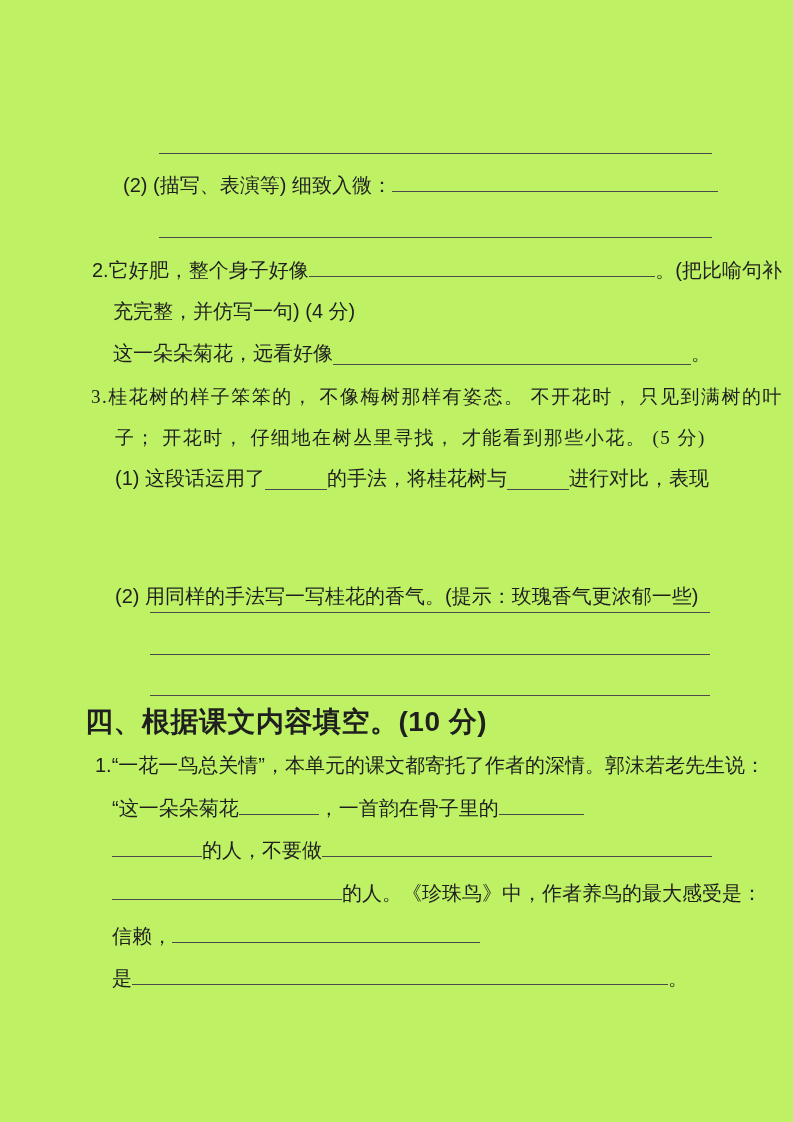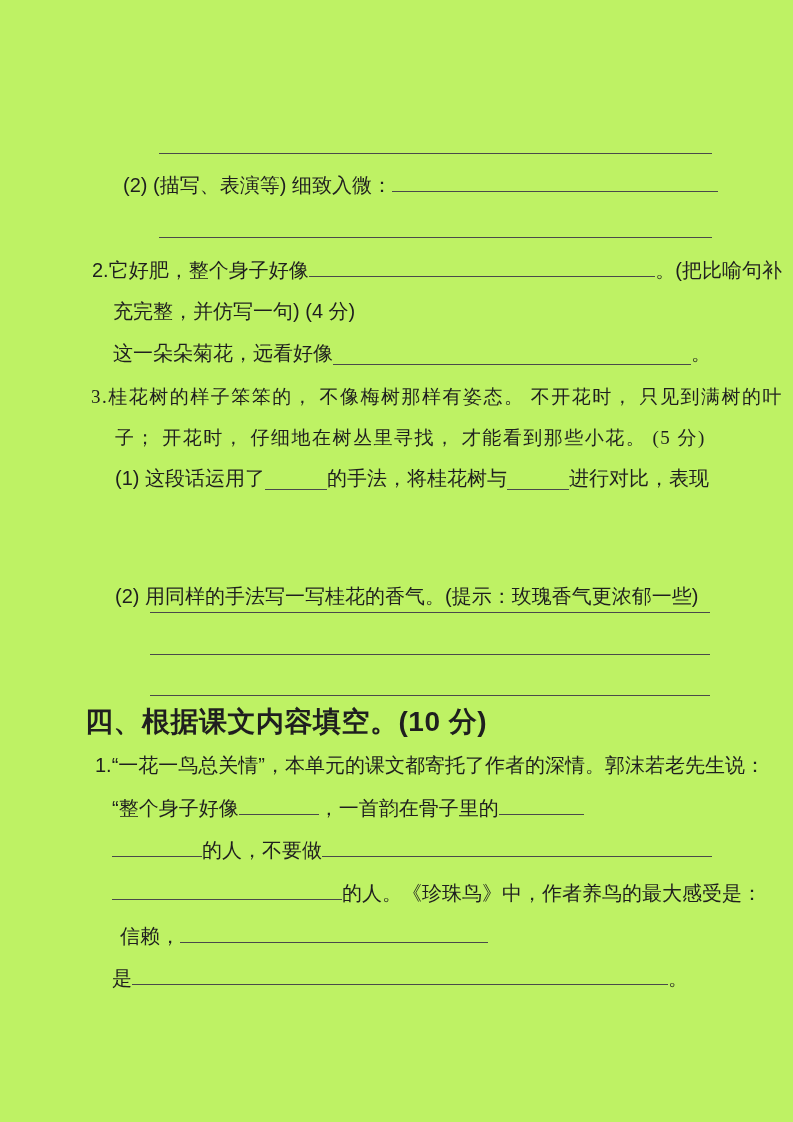--- a/index.html
+++ b/index.html
@@ -53,21 +53,21 @@
   .r10{top:507px;left:152px;}
   .r11{top:547px;left:115px;margin-top:38px;}
   .r12{top:609px;left:150px;width:560px;}
   .r13{top:651px;left:150px;width:560px;}
   .r14{top:692px;left:150px;width:560px;}
   .r15{top:710px;left:85px;}
   .r16{top:754px;left:95px;}
   .r17{top:797px;left:112px;}
   .r18{top:839px;left:112px;right:81px;}
   .r19{top:882px;left:112px;}
-  .r20{top:925px;left:112px;margin-left:8px;}
+  .r20{top:925px;left:112px;}
   .r21{top:967px;left:112px;}
 </style>
 </head>
 <body>
 
 <div class="page">
 
   <div class="row r01">
     <span class="blank fill"></span>
   </div>
@@ -132,21 +132,21 @@
 
   <div class="row r15 bold">
     <span class="t">四、根据课文内容填空。(10 分)</span>
   </div>
 
   <div class="row r16">
     <span class="t">1.“一花一鸟总关情”，本单元的课文都寄托了作者的深情。郭沫若老先生说：</span>
   </div>
 
   <div class="row r17">
-    <span class="t">“整个身子好像</span>
+    <span class="t">“这一朵朵菊花</span>
     <span class="blank w80"></span>
     <span class="t">，一首韵在骨子里的</span>
     <span class="blank w85"></span>
   </div>
 
   <div class="row r18">
     <span class="blank w90"></span>
     <span class="t">的人，不要做</span>
     <span class="blank fill"></span>
   </div>

